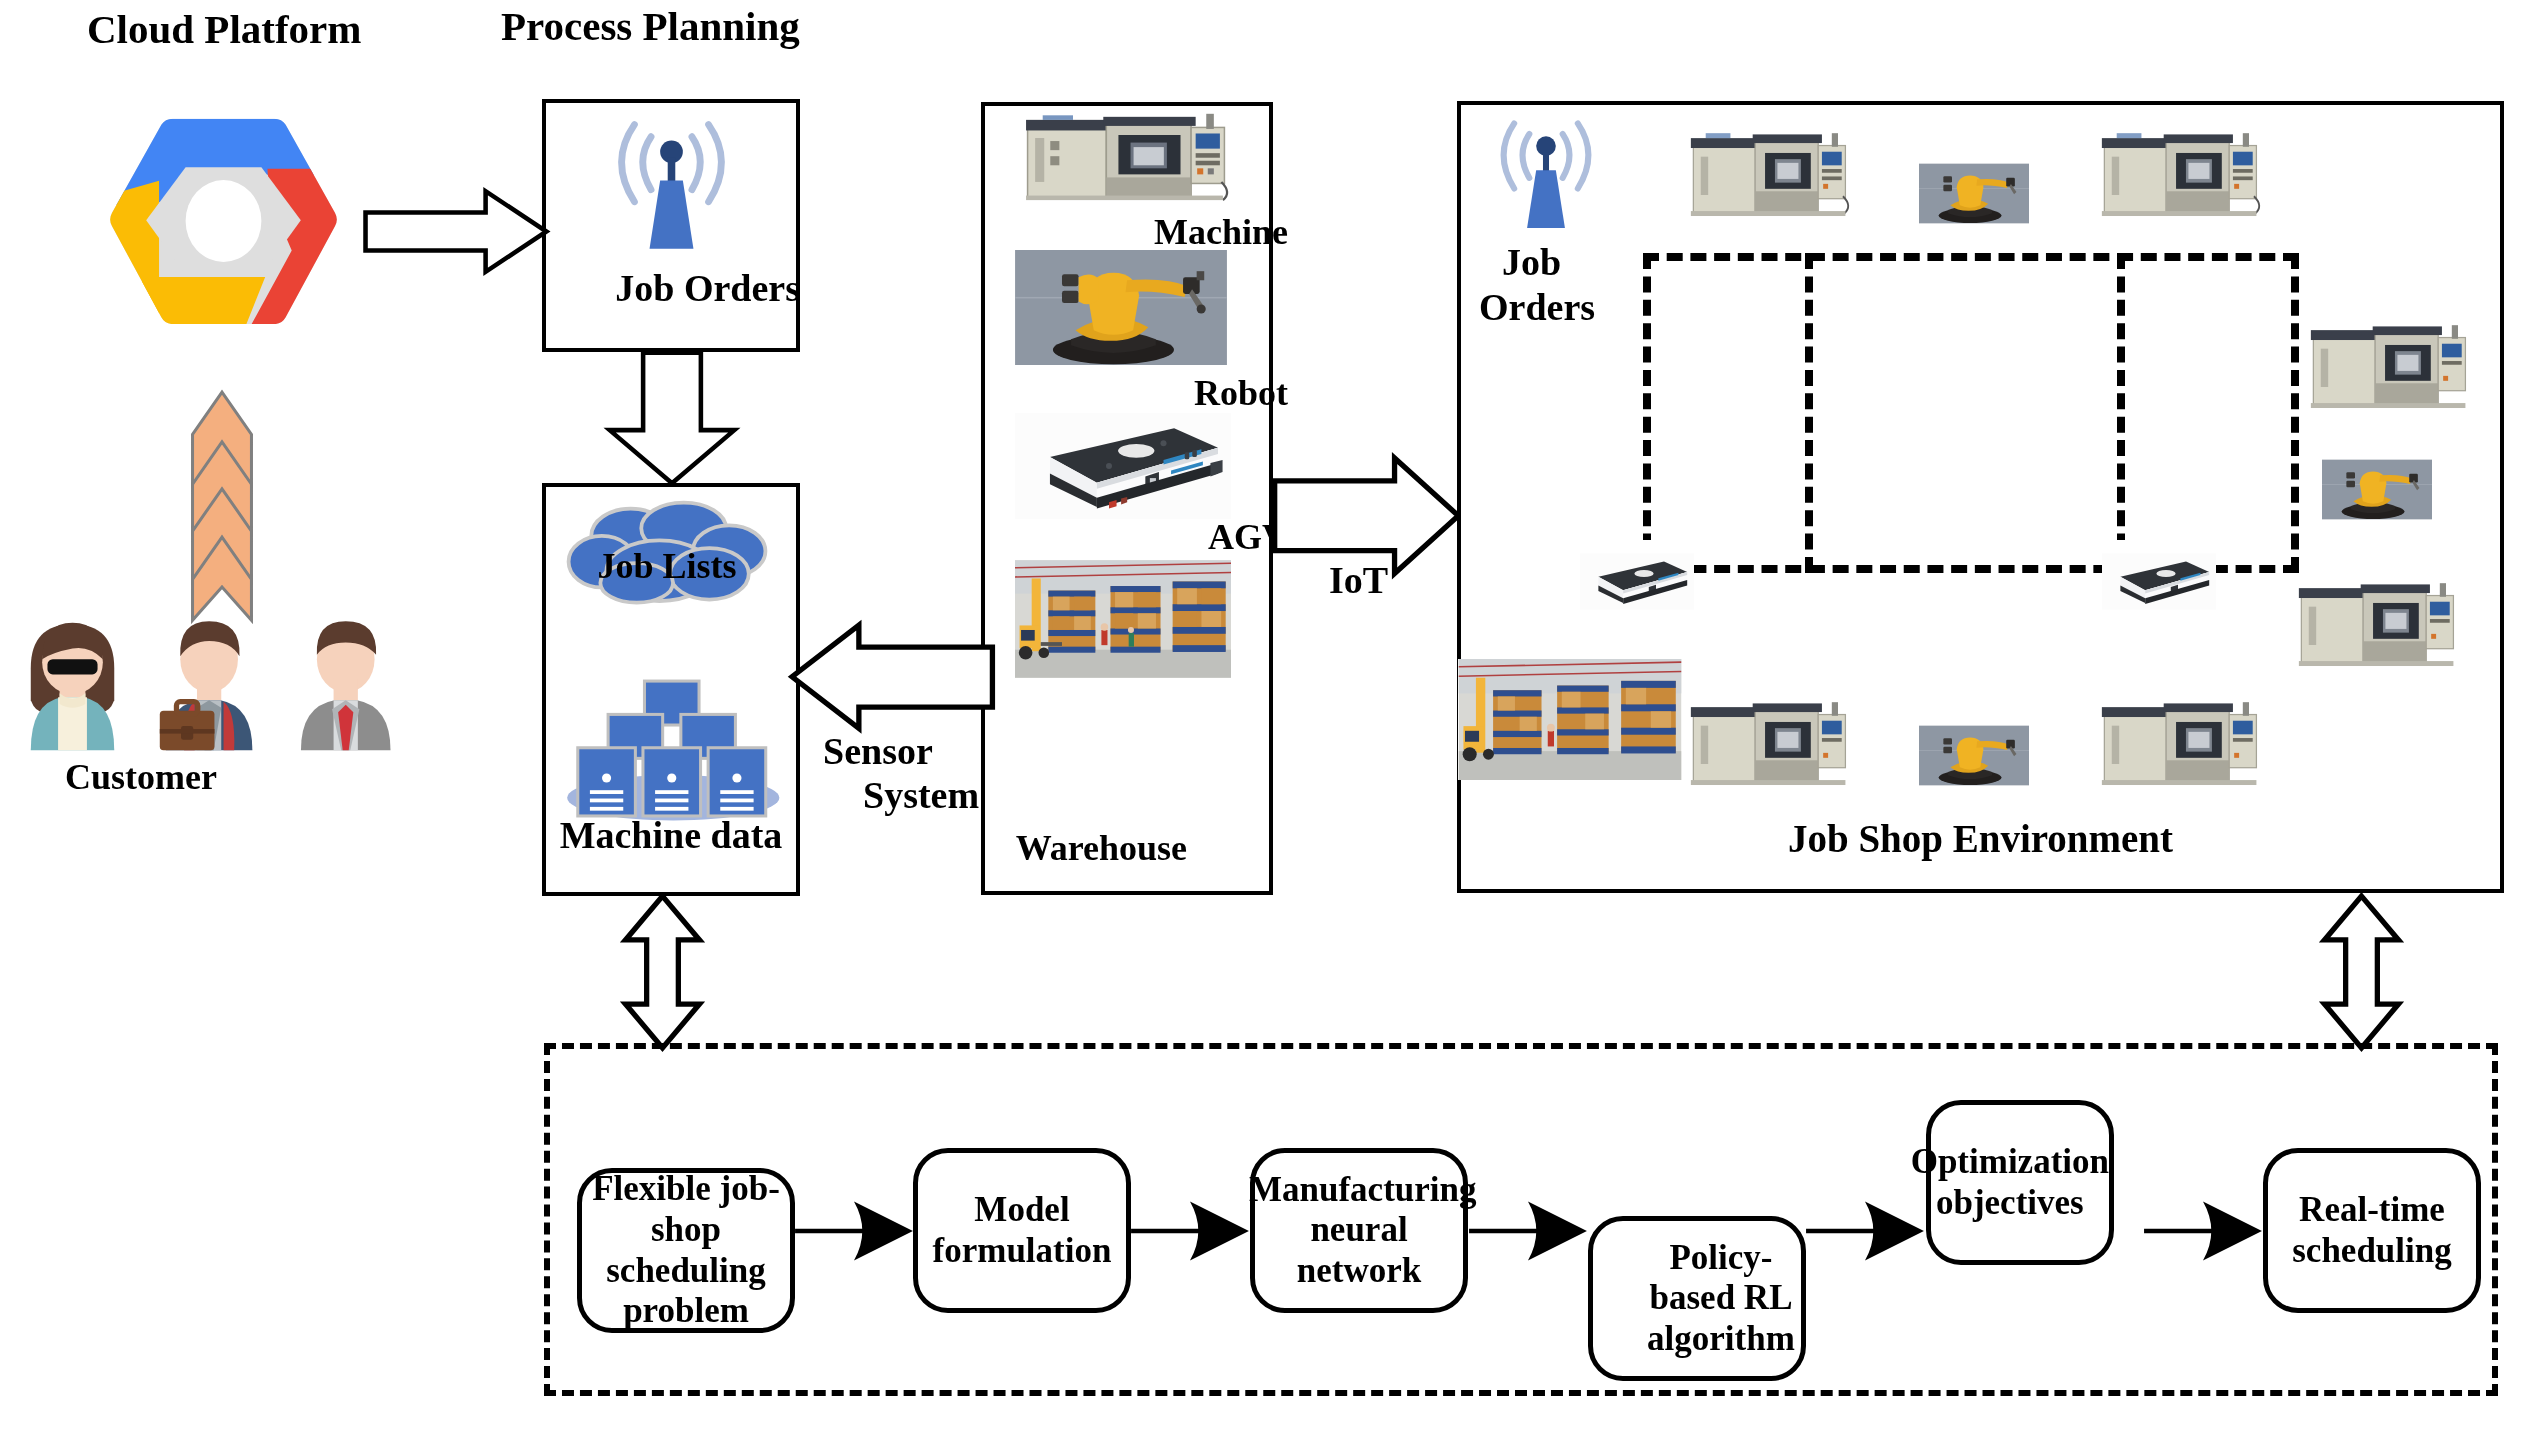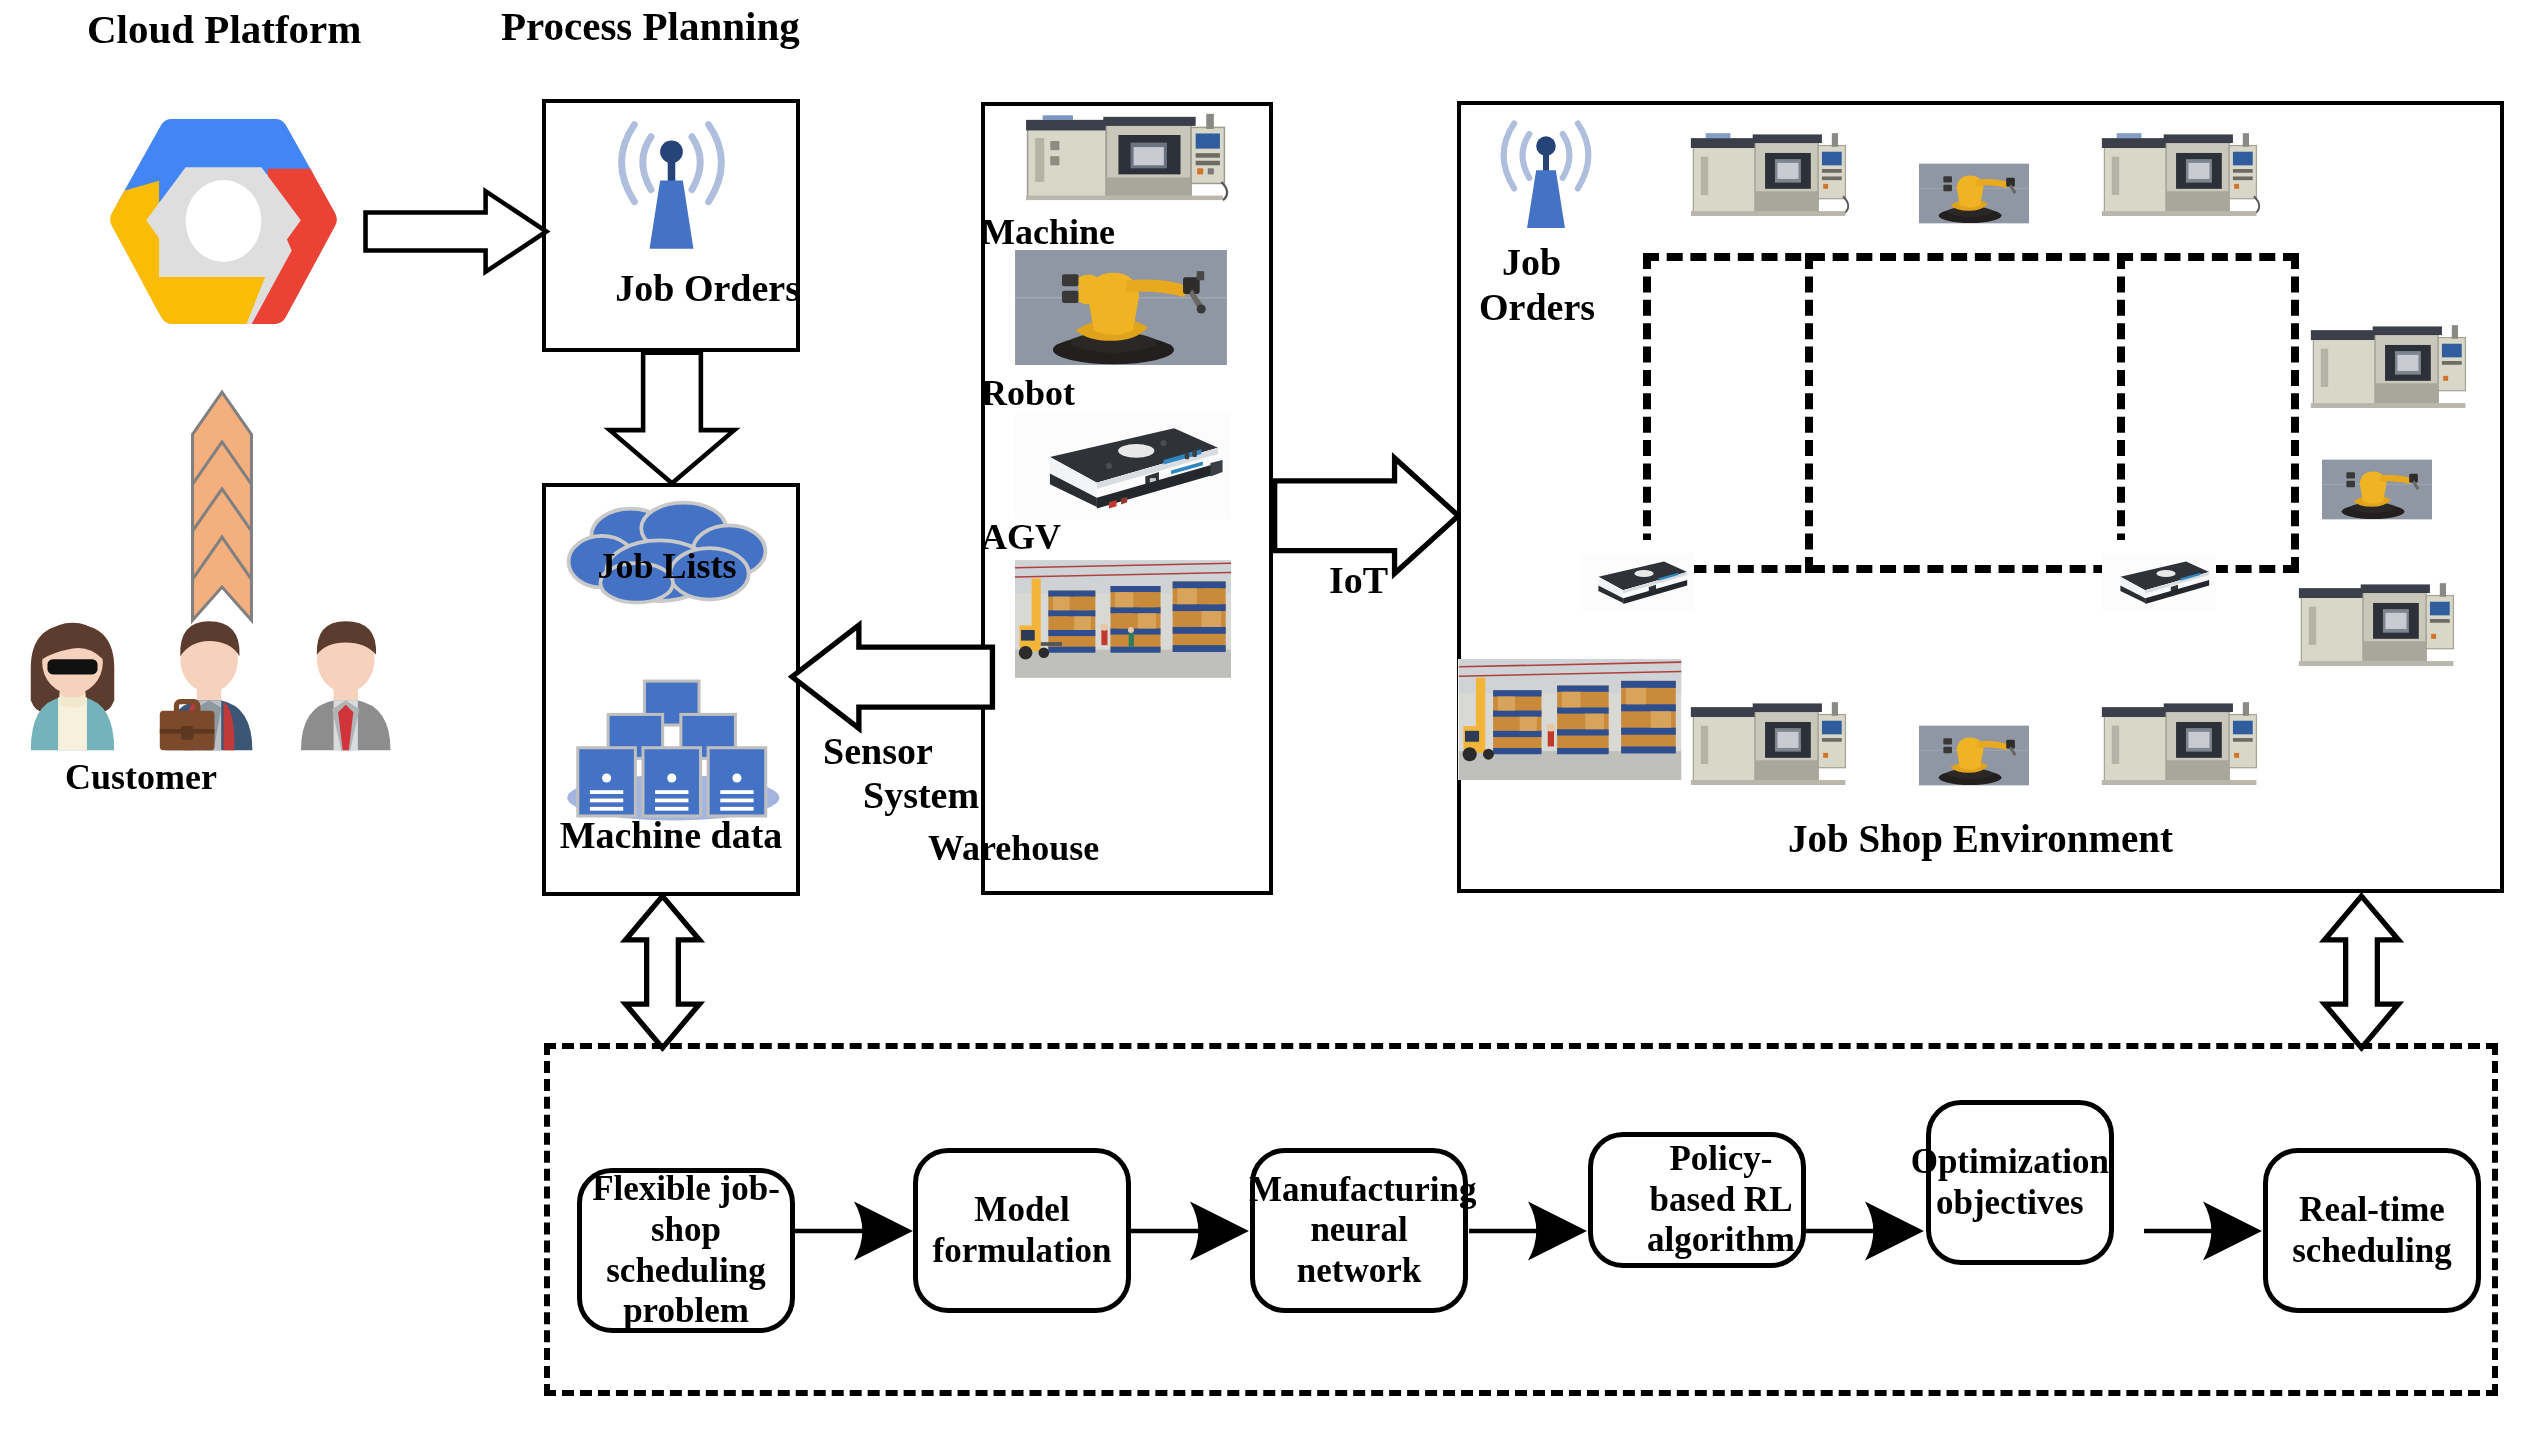--- a/index.html
+++ b/index.html
@@ -4,21 +4,21 @@
 <style>
   html,body{margin:0;padding:0;background:#fff;}
   body{width:2525px;height:1451px;position:relative;overflow:hidden;
        font-family:"Liberation Serif","DejaVu Serif",serif;}
   .abs{position:absolute;}
   .lbl{font-weight:bold;color:#000;line-height:1.05;}
   .box{position:absolute;border:4.6px solid #000;background:#fff;box-sizing:border-box;}
   .dashbox{position:absolute;box-sizing:border-box;background:transparent;}
   svg{display:block;overflow:visible;}
   .photo{position:absolute;background:#fff;}
-  .cap{position:absolute;text-align:left;font-weight:bold;}
+  .cap{position:absolute;text-align:right;font-weight:bold;padding-left:15px;}
   .rbox{position:absolute;border:5.3px solid #000;border-radius:35px;background:#fff;
         box-sizing:border-box;display:flex;align-items:center;justify-content:center;}
   .rbox span{font-weight:bold;text-align:center;line-height:1.16;display:block;}
   .arrowsvg{position:absolute;pointer-events:none;}
 </style>
 </head>
 <body>
 
 <div class="abs lbl" style="left:87px;top:7.6px;font-size:41px;">Cloud Platform</div>
 
@@ -608,21 +608,21 @@
 </div>
 
 <div class="rbox" style="left:913px;top:1148px;width:218px;height:165px;">
   <span style="font-size:35px;width:197px;">Model formulation</span>
 </div>
 
 <div class="rbox" style="left:1250px;top:1148px;width:218px;height:165px;">
   <span style="font-size:35px;width:220px;">Manufacturing neural network</span>
 </div>
 
-<div class="rbox" style="left:1588px;top:1132px;width:218px;height:136px;padding-left:48px;">
+<div class="rbox" style="left:1588px;top:1216px;width:218px;height:165px;padding-left:48px;">
   <span style="font-size:35px;width:205px;">Policy-based RL algorithm</span>
 </div>
 
 <div class="rbox" style="left:1926px;top:1100px;width:188px;height:165px;justify-content:flex-end;">
   <span style="font-size:35px;width:228px;">Optimization objectives</span>
 </div>
 
 <div class="rbox" style="left:2263px;top:1148px;width:218px;height:165px;">
   <span style="font-size:35px;width:203px;">Real-time scheduling</span>
 </div>

